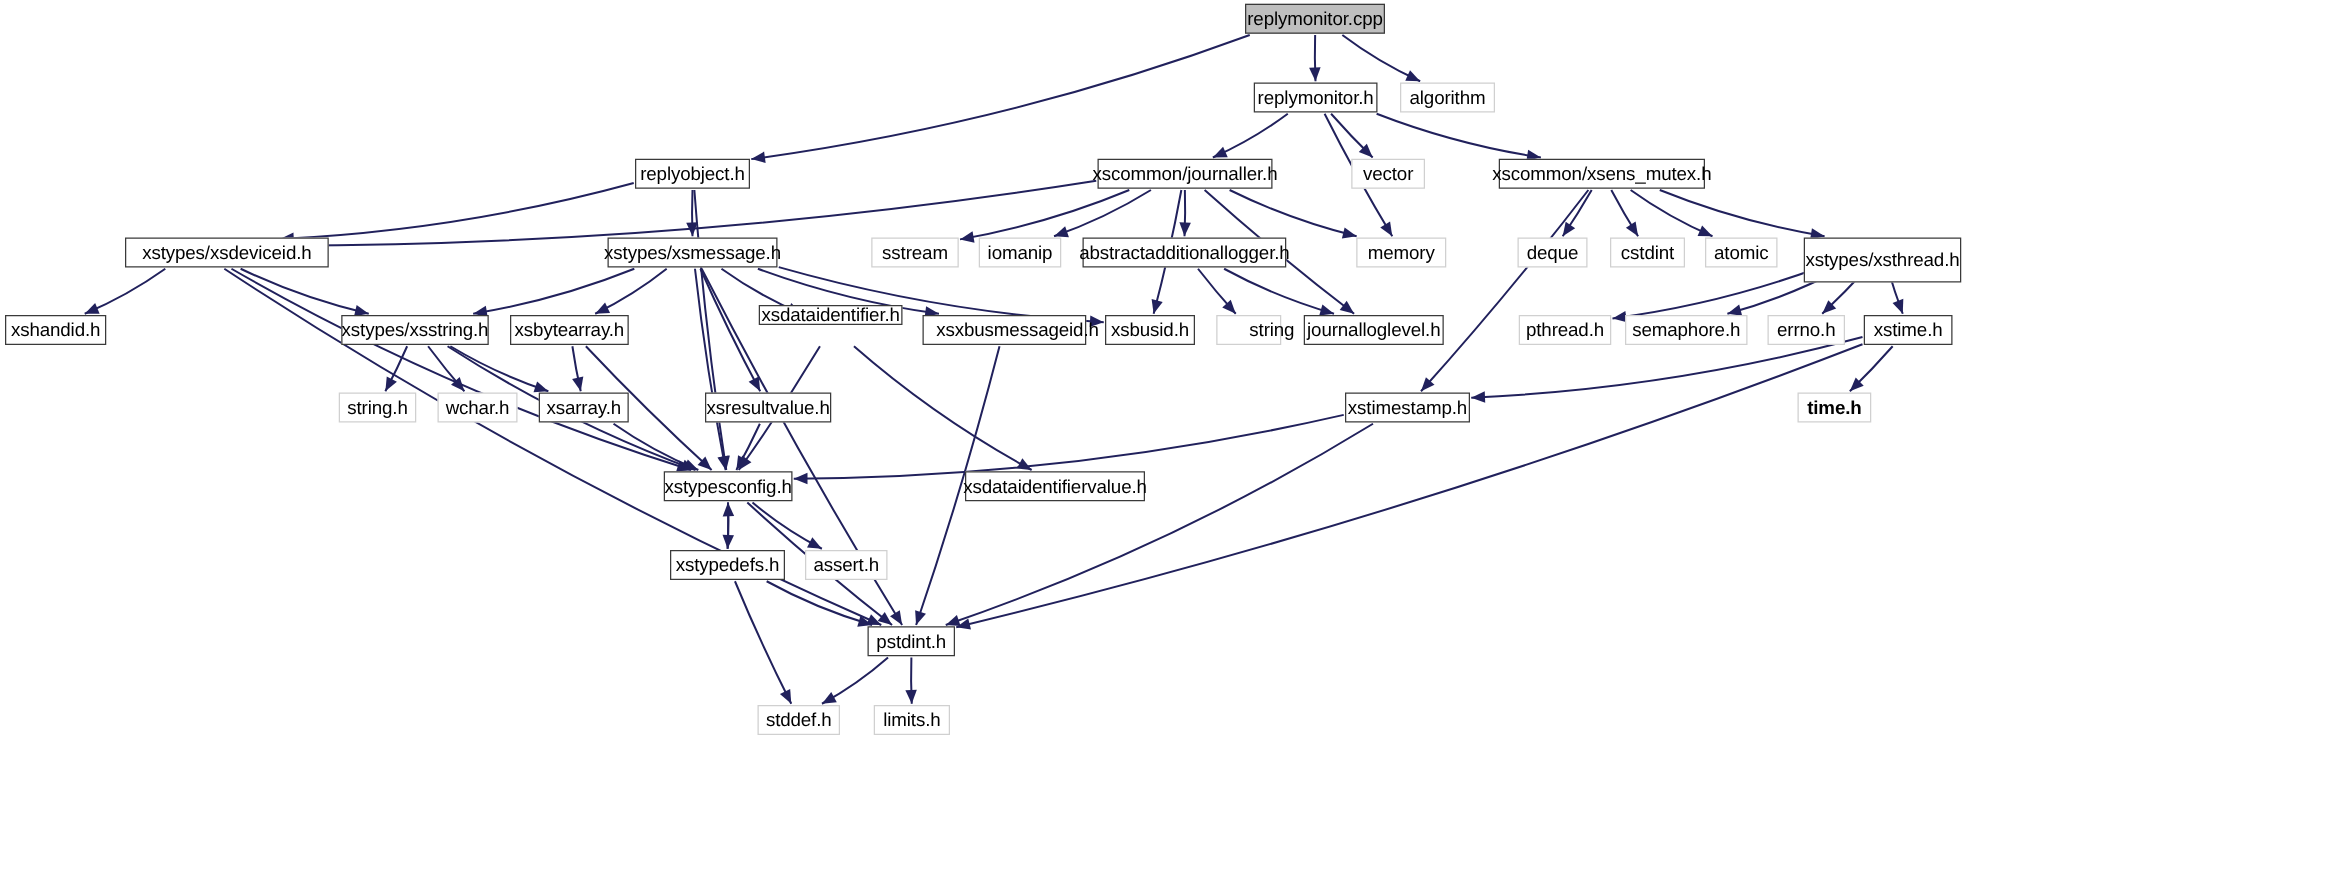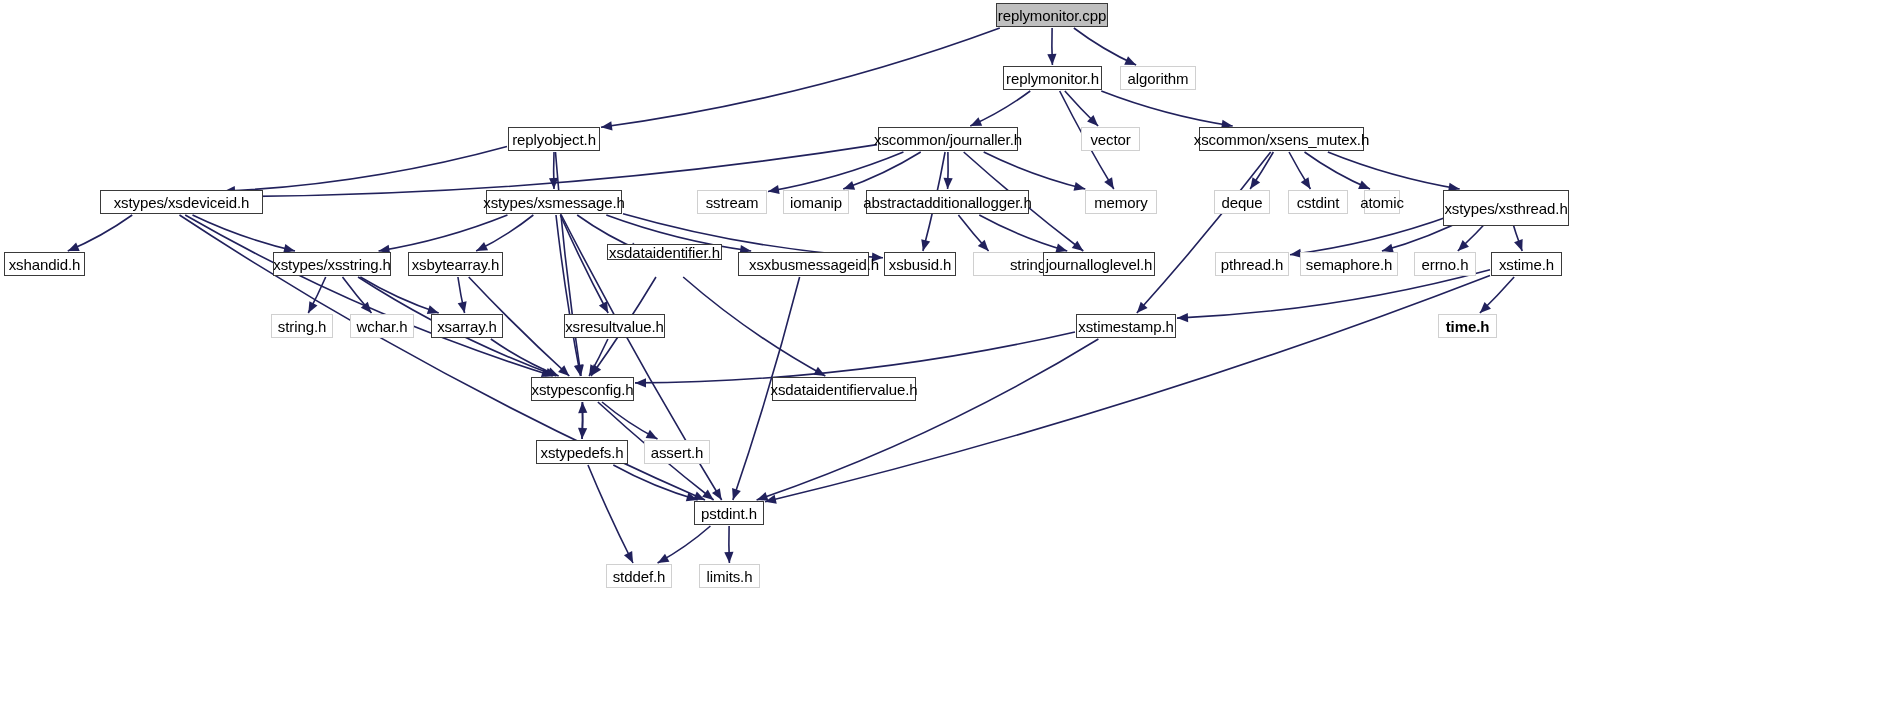--- a/index.html
+++ b/index.html
@@ -235,21 +235,21 @@
       </div>
       <div class="node kind-system" style="left: 1085px; top: 190px; width: 72px; height: 24px;">
         <span class="node-label">memory</span>
       </div>
       <div class="node kind-system" style="left: 1214px; top: 190px; width: 56px; height: 24px;">
         <span class="node-label">deque</span>
       </div>
       <div class="node kind-system" style="left: 1288px; top: 190px; width: 60px; height: 24px;">
         <span class="node-label">cstdint</span>
       </div>
-      <div class="node kind-system" style="left: 1364px; top: 190px; width: 36px; height: 24px;">
+      <div class="node kind-system" style="left: 1364px; top: 190px; width: 58px; height: 24px;">
         <span class="node-label">atomic</span>
       </div>
       <div class="node kind-project" style="left: 1443px; top: 190px; width: 126px; height: 36px;">
         <span class="node-label">xstypes/xsthread.h</span>
       </div>
       <div class="node kind-project" style="left: 4px; top: 252px; width: 81px; height: 24px;">
         <span class="node-label">xshandid.h</span>
       </div>
       <div class="node kind-project" style="left: 273px; top: 252px; width: 118px; height: 24px;">
         <span class="node-label">xstypes/xsstring.h</span>
@@ -259,21 +259,21 @@
       </div>
       <div class="node kind-project" style="left: 607px; top: 244px; width: 115px; height: 16px;">
         <span class="node-label">xsdataidentifier.h</span>
       </div>
       <div class="node kind-project" style="left: 738px; top: 252px; width: 131px; height: 24px; padding-left: 21px;">
         <span class="node-label">xsxbusmessageid.h</span>
       </div>
       <div class="node kind-project" style="left: 884px; top: 252px; width: 72px; height: 24px;">
         <span class="node-label">xsbusid.h</span>
       </div>
-      <div class="node kind-system" style="left: 973px; top: 252px; width: 73px; height: 24px; padding-left: 37px;">
+      <div class="node kind-system" style="left: 973px; top: 252px; width: 52px; height: 24px; padding-left: 37px;">
         <span class="node-label">string</span>
       </div>
       <div class="node kind-project" style="left: 1043px; top: 252px; width: 112px; height: 24px;">
         <span class="node-label">journalloglevel.h</span>
       </div>
       <div class="node kind-system" style="left: 1215px; top: 252px; width: 74px; height: 24px;">
         <span class="node-label">pthread.h</span>
       </div>
       <div class="node kind-system" style="left: 1300px; top: 252px; width: 98px; height: 24px;">
         <span class="node-label">semaphore.h</span>

